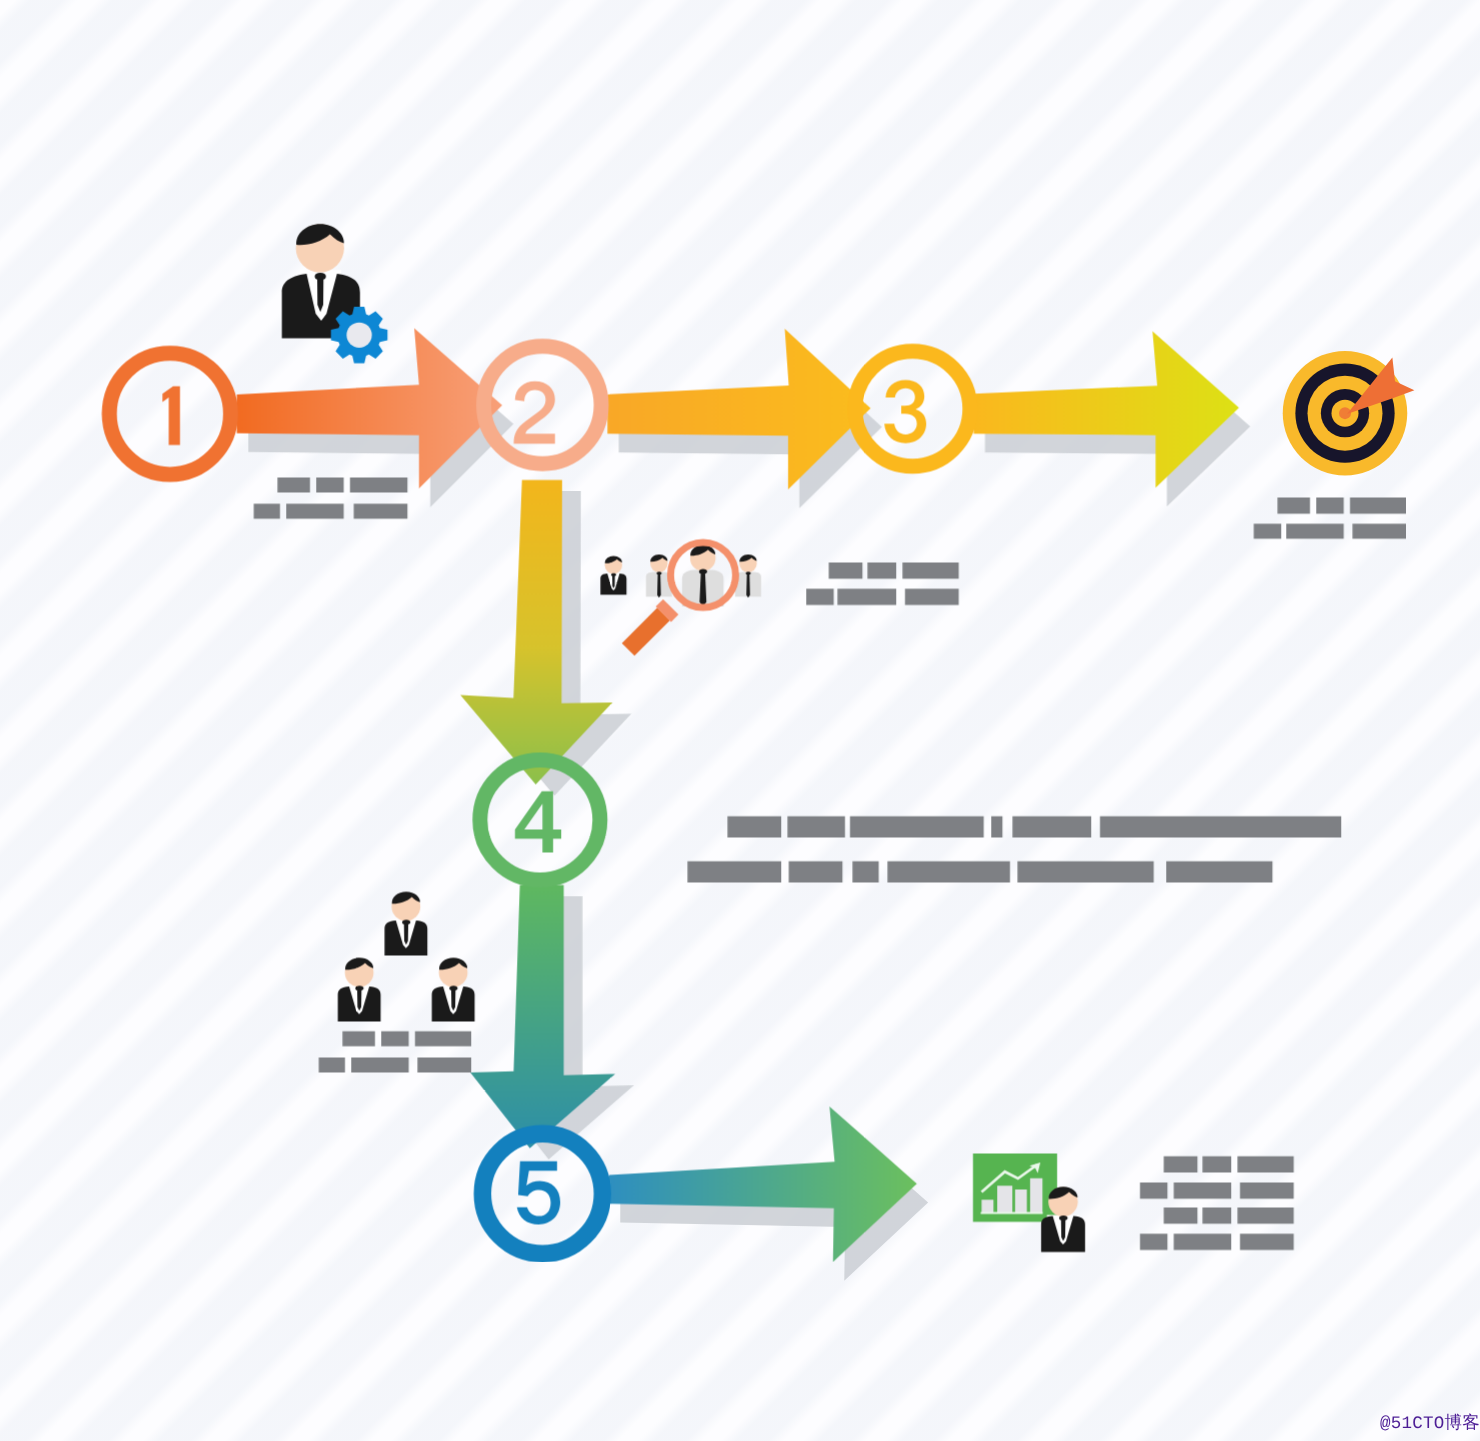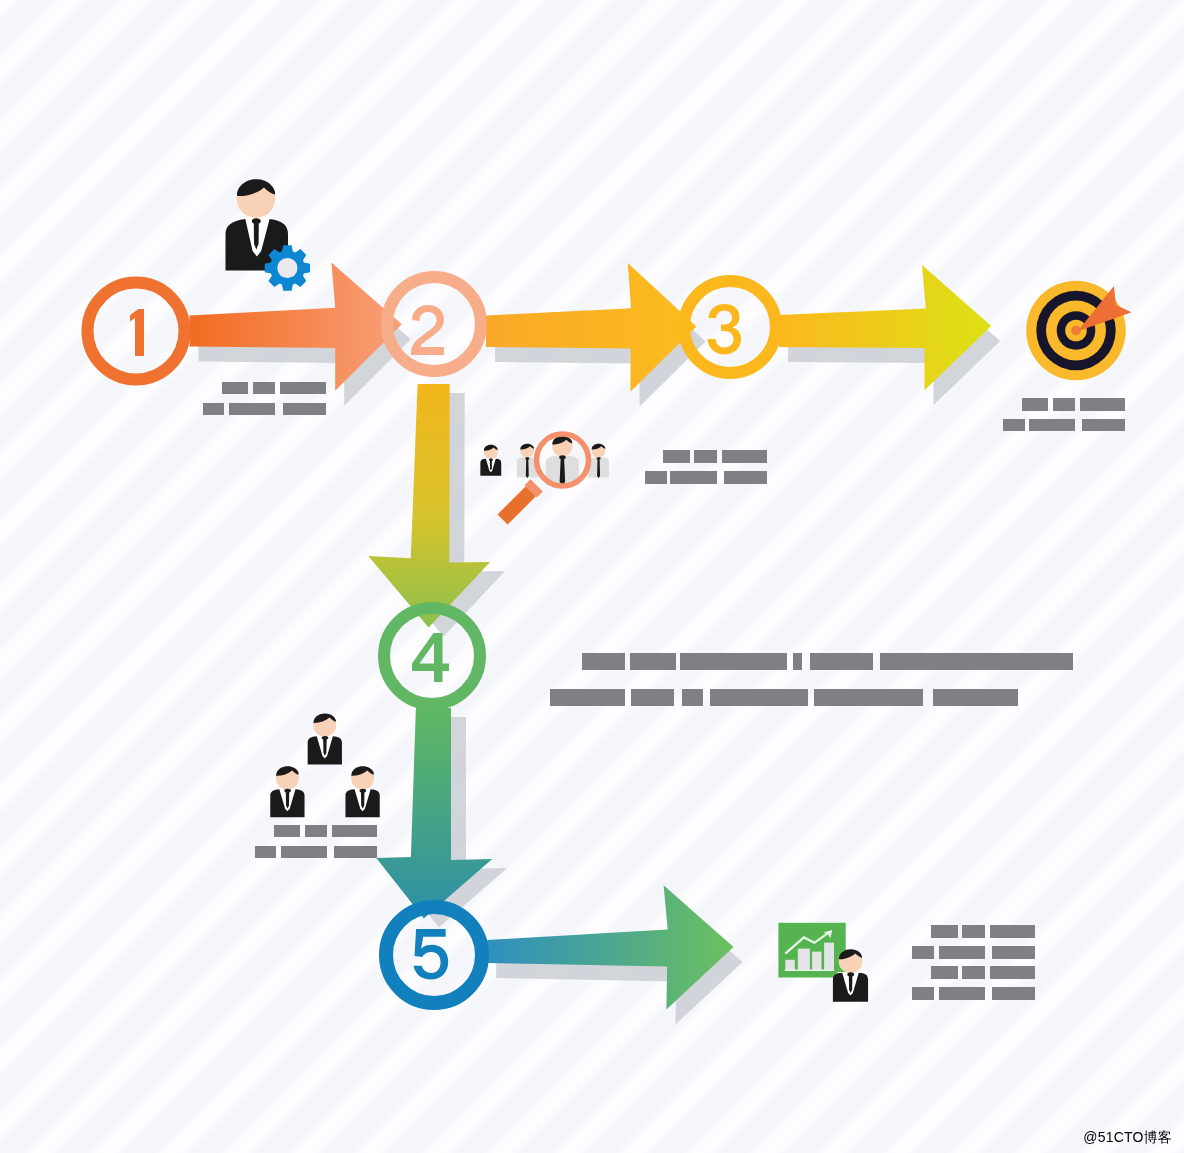--- a/index.html
+++ b/index.html
@@ -6,21 +6,21 @@
   body{width:1184px;height:1153px;overflow:hidden;background:#ffffff;font-family:"Liberation Sans",sans-serif;}
   #stage{position:relative;width:1184px;height:1153px;overflow:hidden;}
   #bg{position:absolute;inset:0;background:#fdfdff;}
   #bg::after{content:"";position:absolute;inset:-200px;background:
     repeating-linear-gradient(135deg,
       #fdfdff 0 11px,
       #eff2f8 20px 38px,
       #fdfdff 46.7px 46.7px);
     opacity:0.62;}
   #art{position:absolute;inset:0;}
-  .wm{position:absolute;right:12px;bottom:6px;color:#000000;font-size:14px;letter-spacing:0.2px;}
+  .wm{position:absolute;right:0;bottom:6px;color:#4c1d95;font-size:14px;letter-spacing:0.2px;font-family:Liberation Mono, monospace;}
 </style>
 </head>
 <body>
 
 <div id="stage">
   <div id="bg"></div>
   <svg id="art" viewBox="0 0 1184 1153" width="1184" height="1153">
     <defs>
 
       <g id="bizman">

